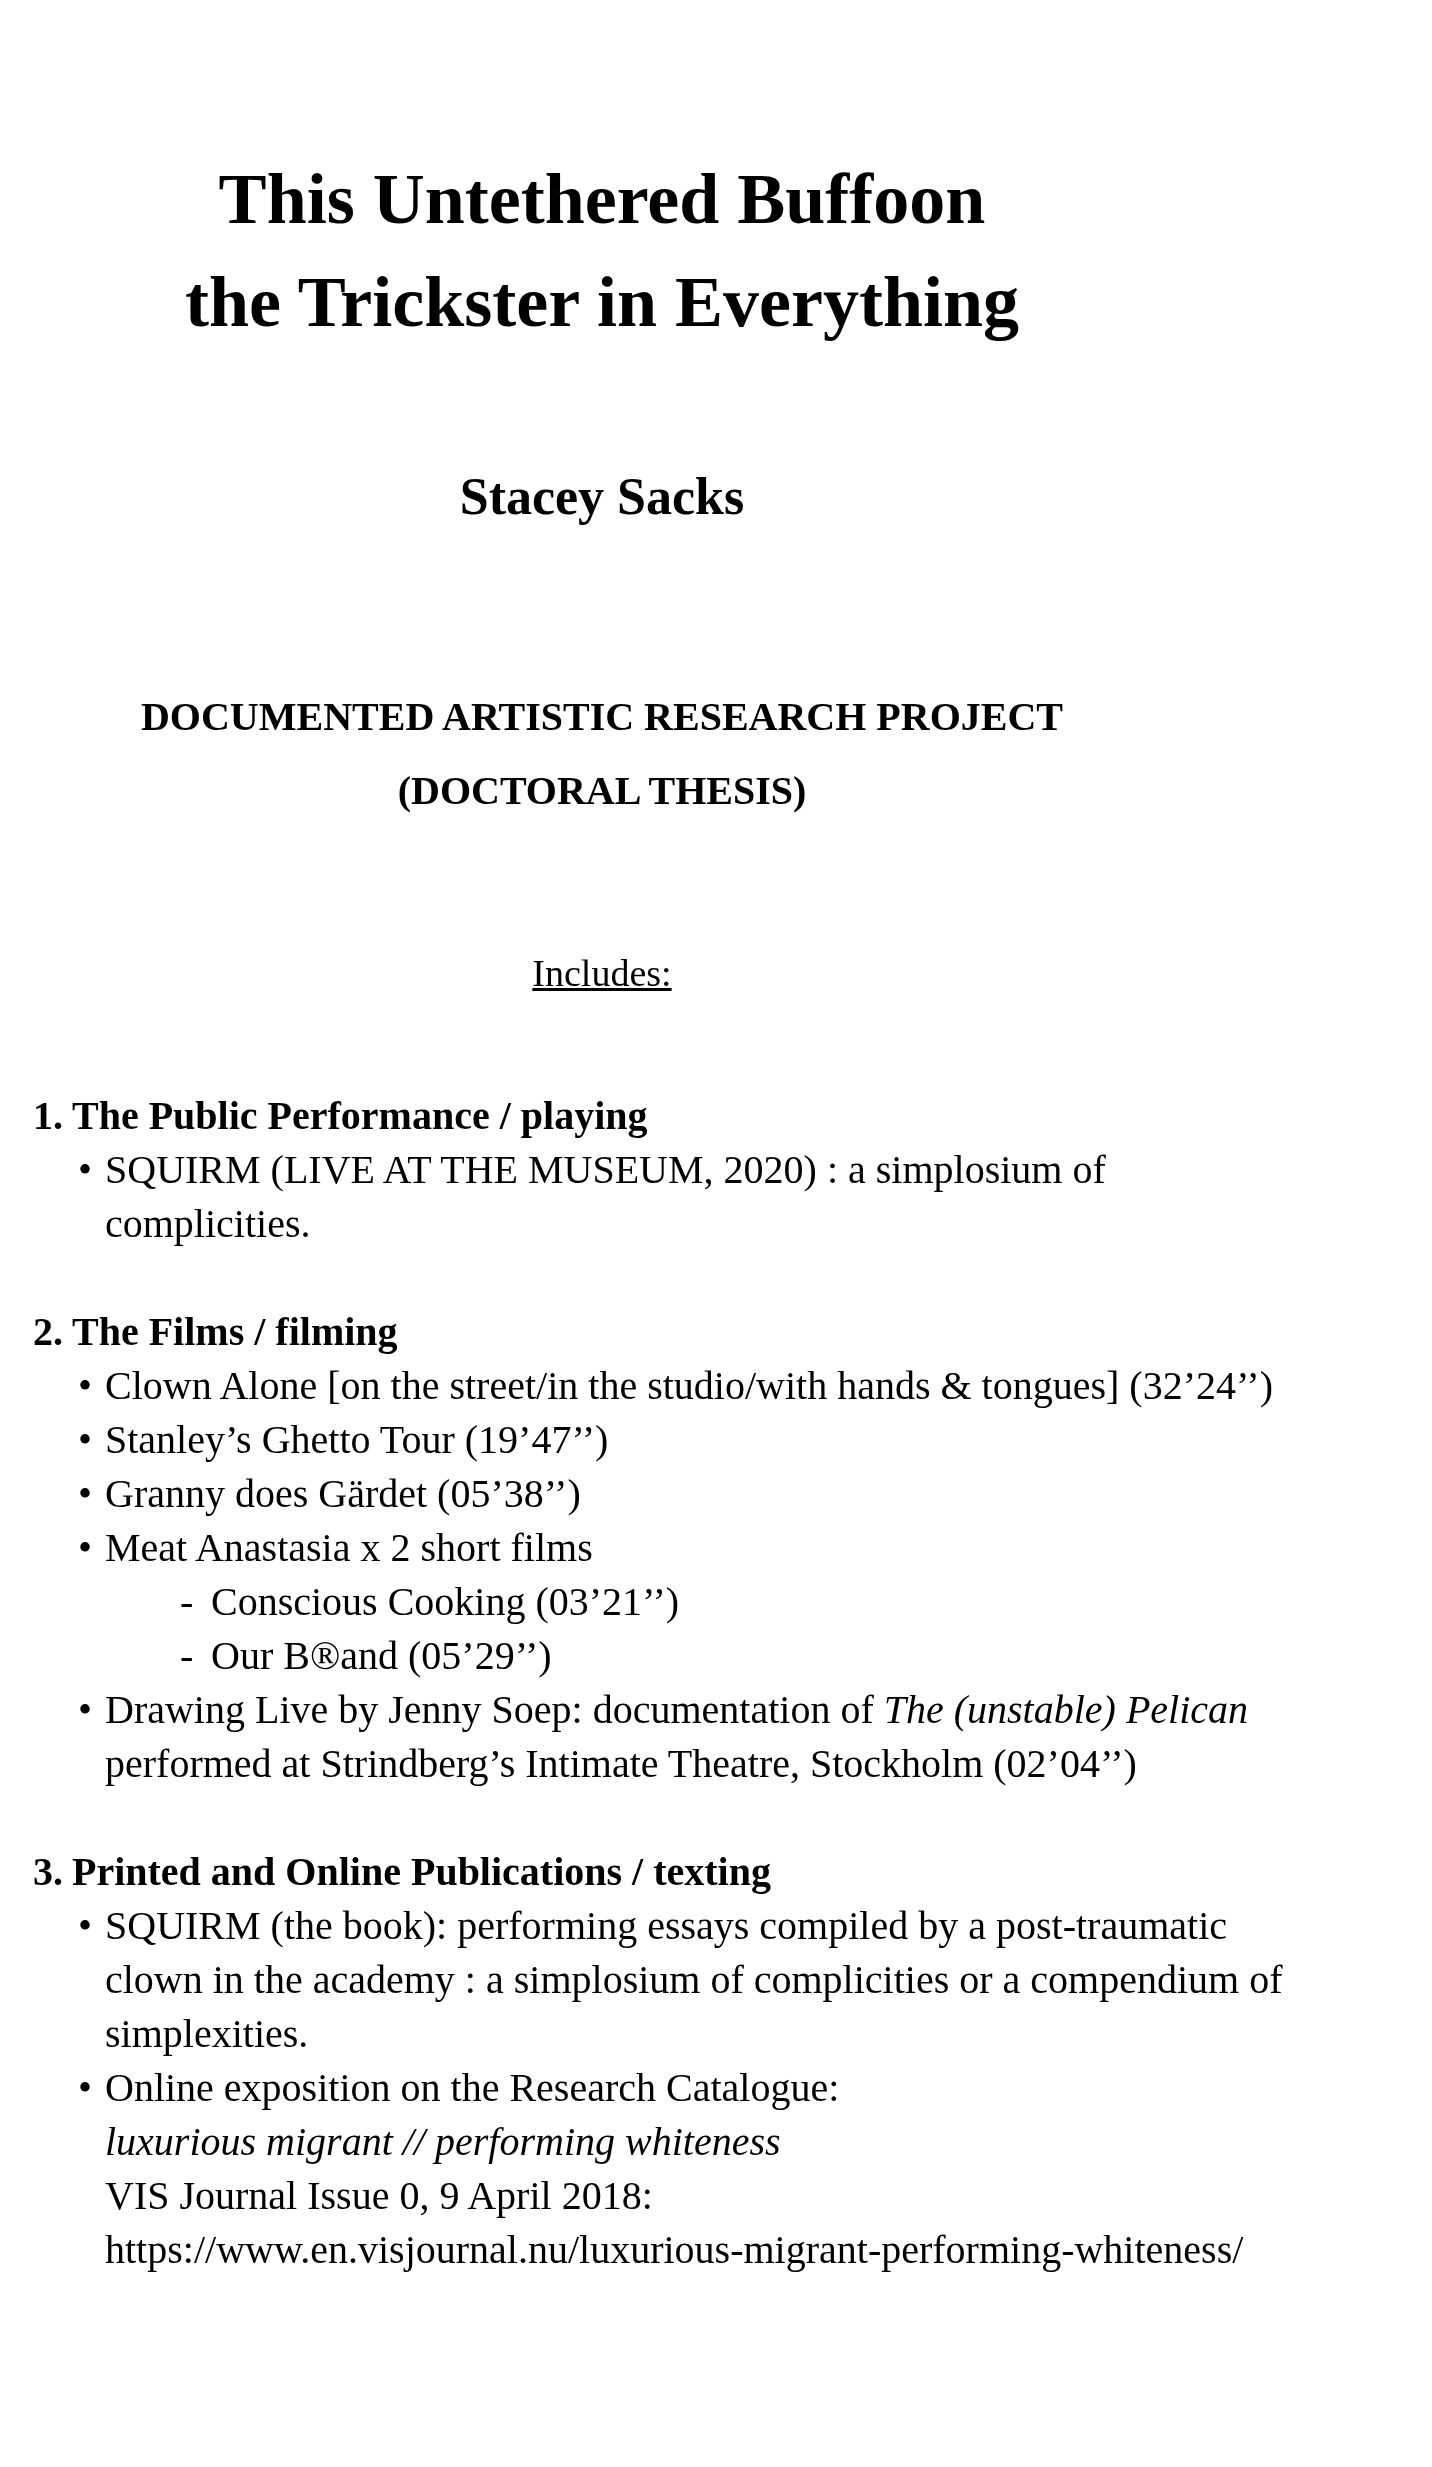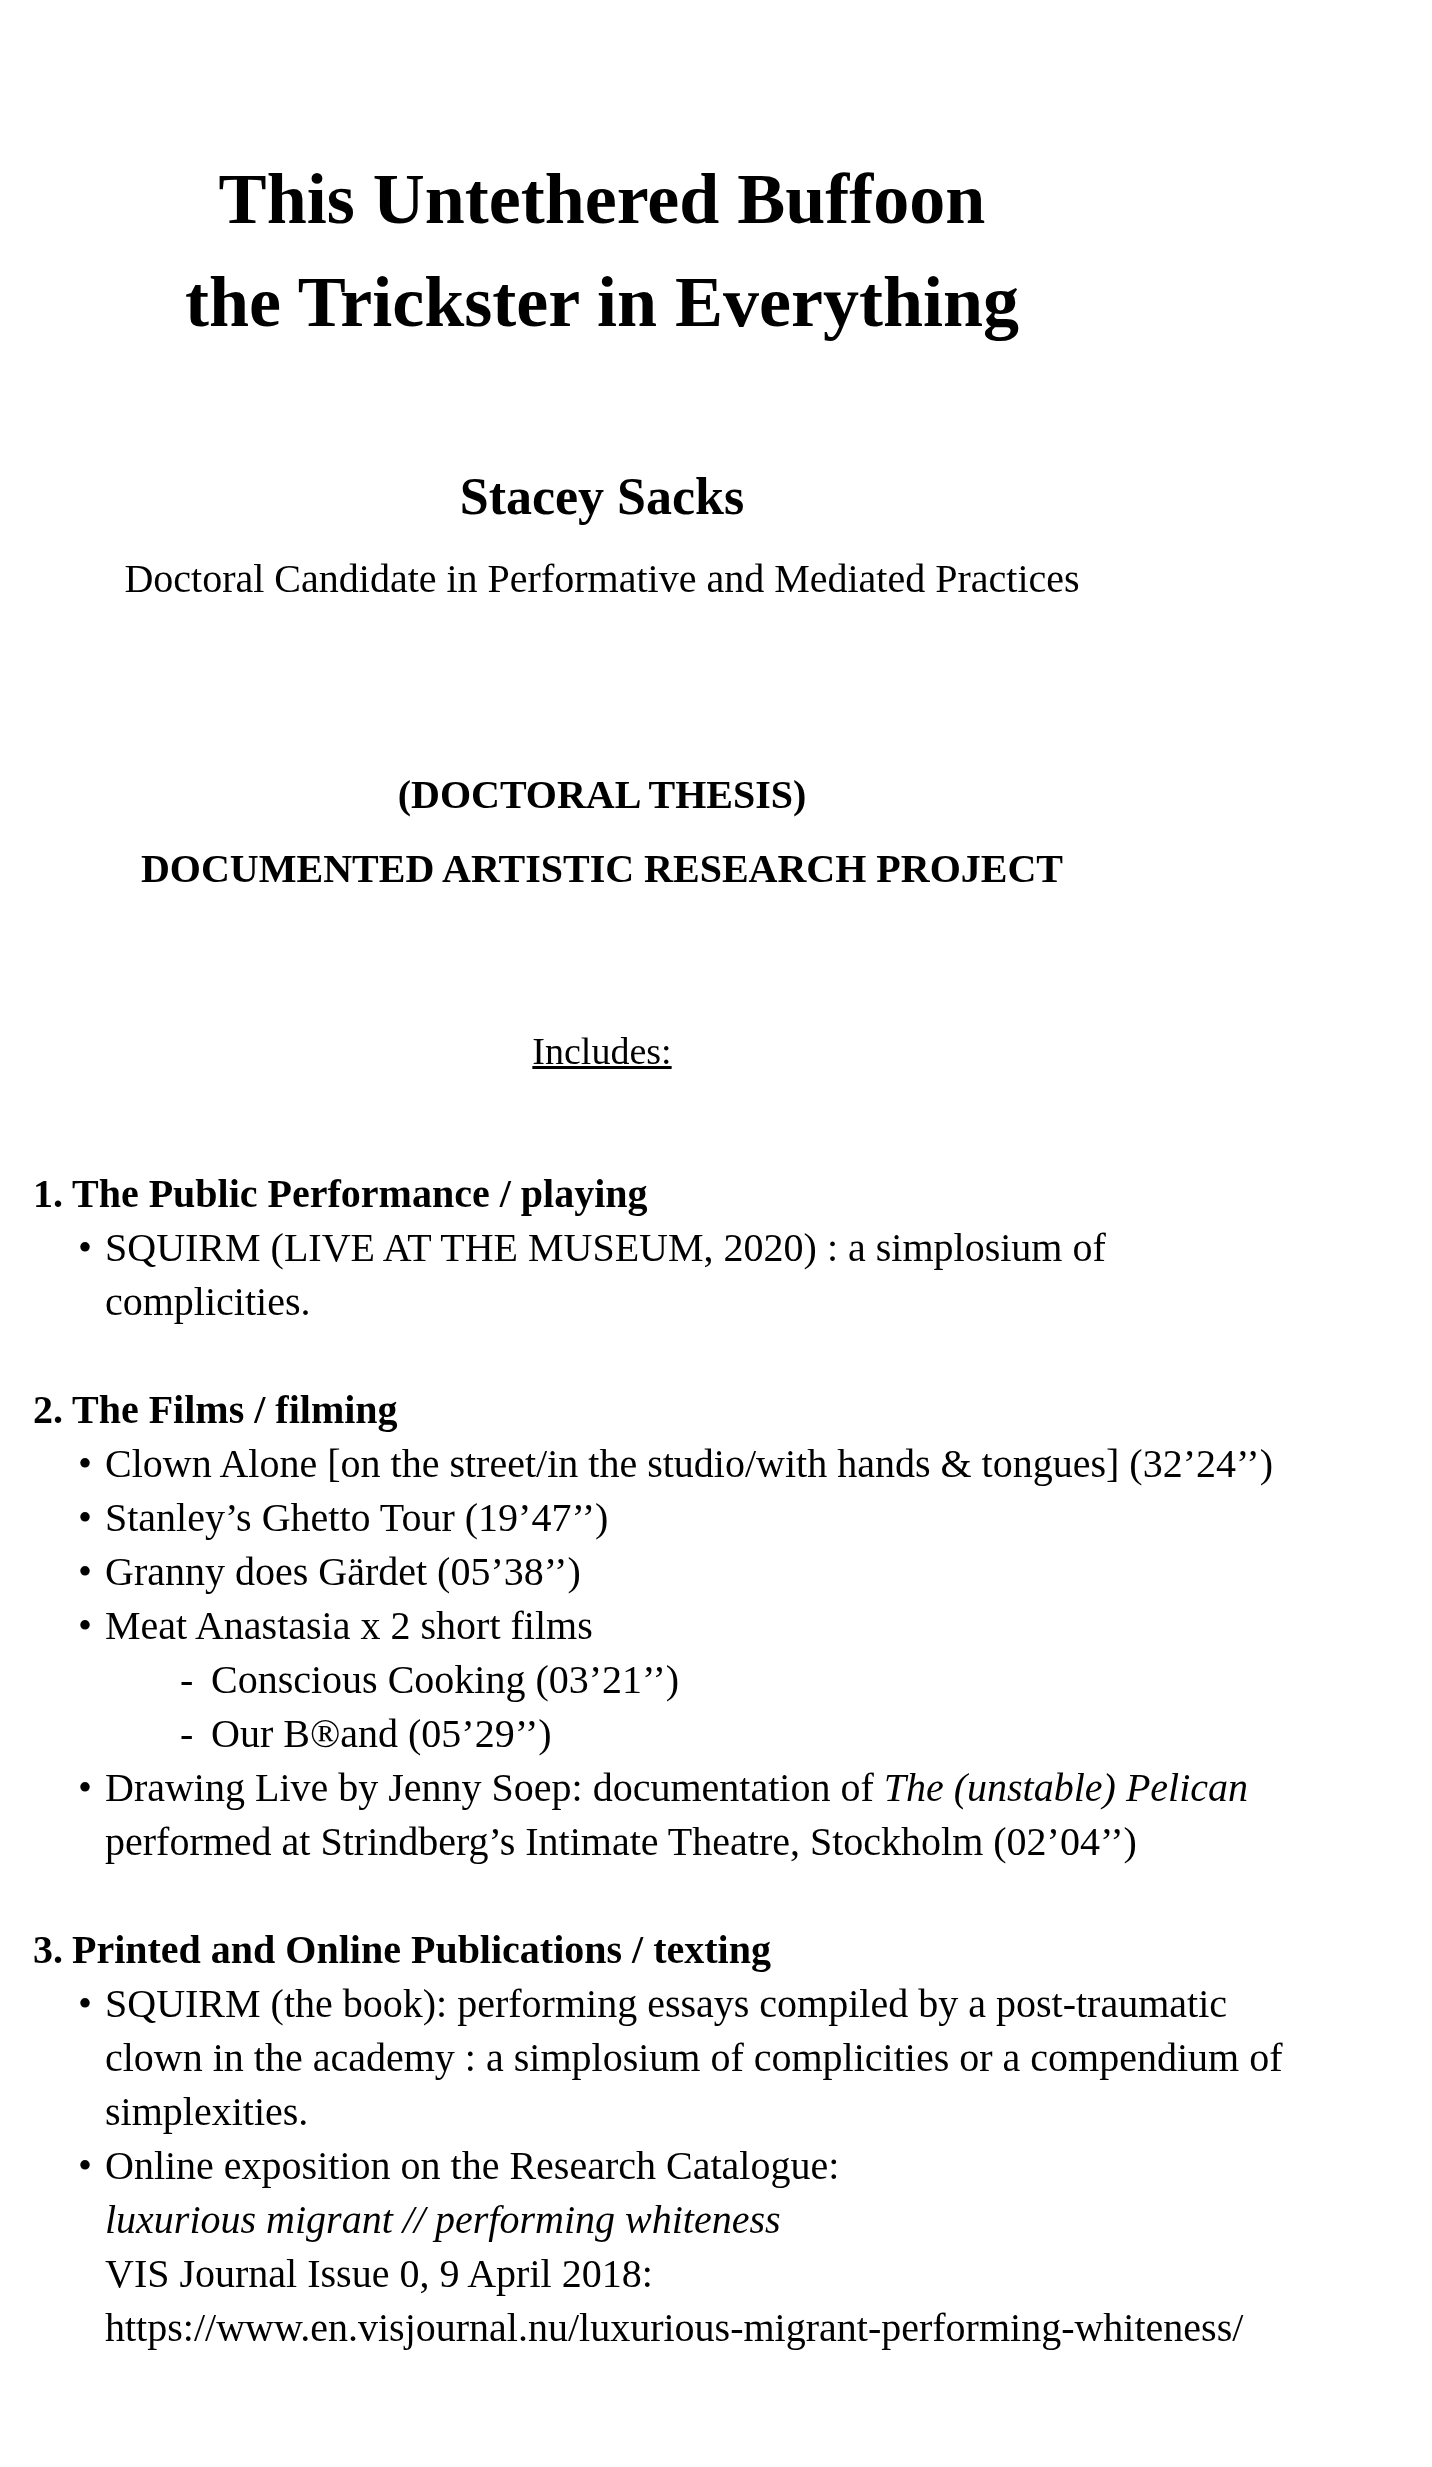--- a/index.html
+++ b/index.html
@@ -27,24 +27,23 @@
 </head>
 <body>
 
 <div class="doc">
   <div class="hero">
     <div class="title">
       <div>This Untethered Buffoon</div>
       <div>the Trickster in Everything</div>
     </div>
     <div class="author">Stacey Sacks</div>
-    <div class="role">Doctoral Candidate in Performative and Mediated Practices</div>
     <div class="project">
+      <div>DOCUMENTED ARTISTIC RESEARCH PROJECT</div>
       <div>(DOCTORAL THESIS)</div>
-      <div>DOCUMENTED ARTISTIC RESEARCH PROJECT</div>
     </div>
     <div class="includes">Includes:</div>
   </div>
 
   <div class="sections">
       <div class="section">
         <div class="section-heading"><span class="section-number">1.</span><span>The Public Performance / playing</span></div>
         <div class="bullet-item"><span class="marker">•</span><span><span>SQUIRM (LIVE AT THE MUSEUM, 2020) : a simplosium of complicities.</span></span></div>
       </div>
       <div class="section">

